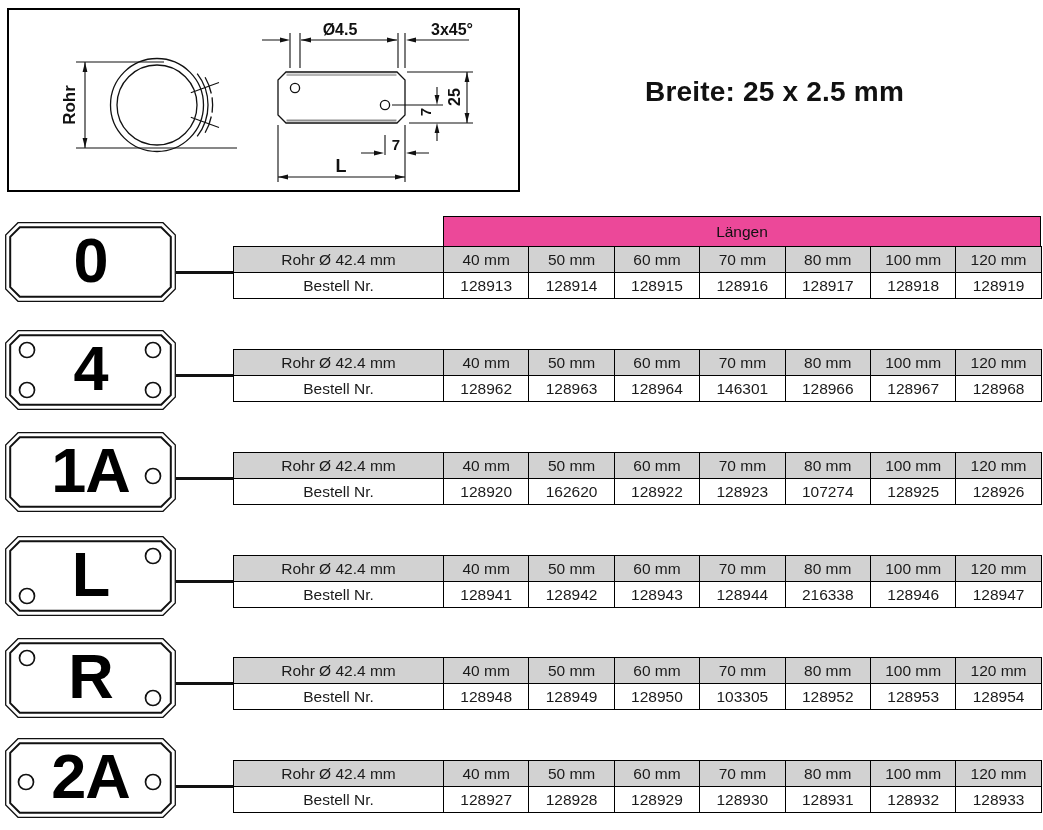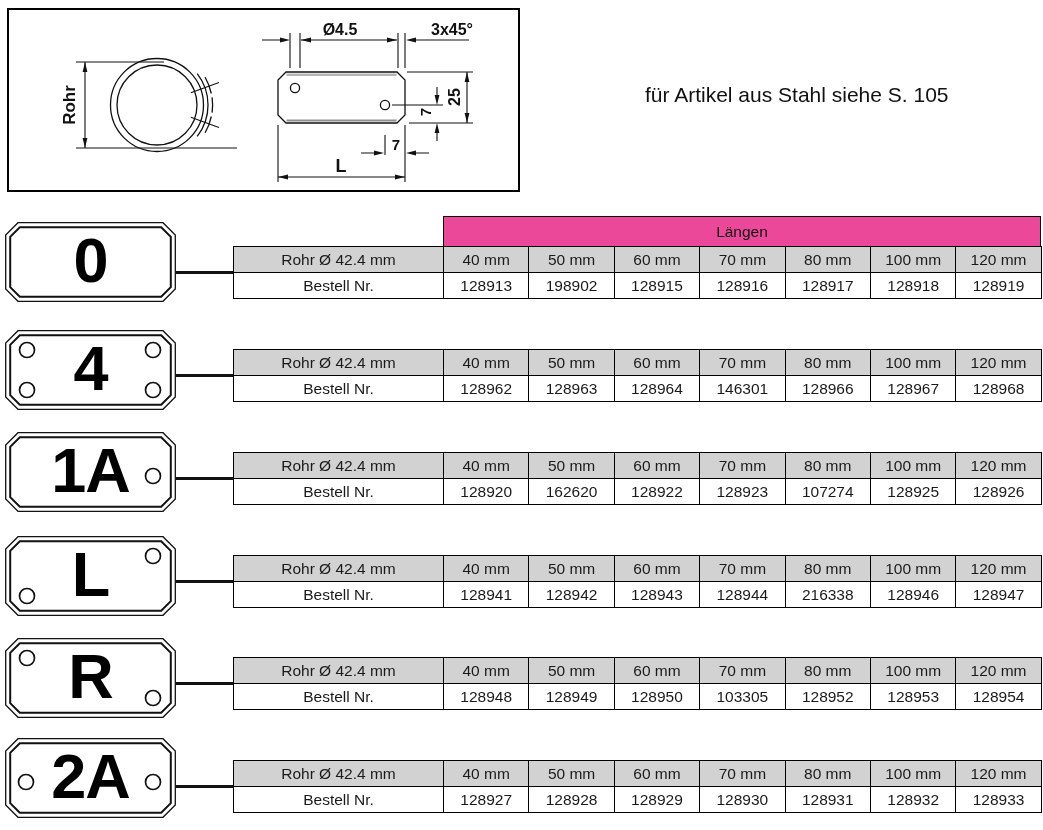--- a/index.html
+++ b/index.html
@@ -102,21 +102,21 @@
       <text class="dim-text" x="387" y="140" font-size="15" text-anchor="middle">7</text>
 
       <path class="dim-line" d="M269,115 V172 M269,167 H396"></path>
       <polygon class="arrow" points="269,167 279,164.6 279,169.4"></polygon>
       <polygon class="arrow" points="396,167 386,164.6 386,169.4"></polygon>
       <text class="dim-text" x="332" y="162" font-size="18" text-anchor="middle">L</text>
     </svg>
   </div>
 
   <div class="headline">
-    <div class="subtitle">für Artikel aus Stahl siehe S. 105</div>
+    <div class="title">Breite: 25 x 2.5 mm</div>
   </div>
 
   <div class="laengen-header">Längen</div>
 
   <div id="rows-container">
   <section class="product-row">
     <div class="plate" style="top: 222px;">
       <svg class="plate-svg" width="171" height="80" viewBox="0 0 171 80">
         <path class="p-outer" d="M13,0.7 H158 L170.3,13 V67 L158,79.3 H13 L0.7,67 V13 Z"></path>
         <path class="p-inner" d="M14.8,5.2 H156.2 L165.8,14.8 V65.2 L156.2,74.8 H14.8 L5.2,65.2 V14.8 Z"></path>
@@ -143,21 +143,21 @@
           <td>50 mm</td>
           <td>60 mm</td>
           <td>70 mm</td>
           <td>80 mm</td>
           <td>100 mm</td>
           <td>120 mm</td>
         </tr>
         <tr>
           <td>Bestell Nr.</td>
           <td>128913</td>
-          <td>198902</td>
+          <td>128914</td>
           <td>128915</td>
           <td>128916</td>
           <td>128917</td>
           <td>128918</td>
           <td>128919</td>
         </tr>
         </tbody>
       </table>
     </div>
   </section>

